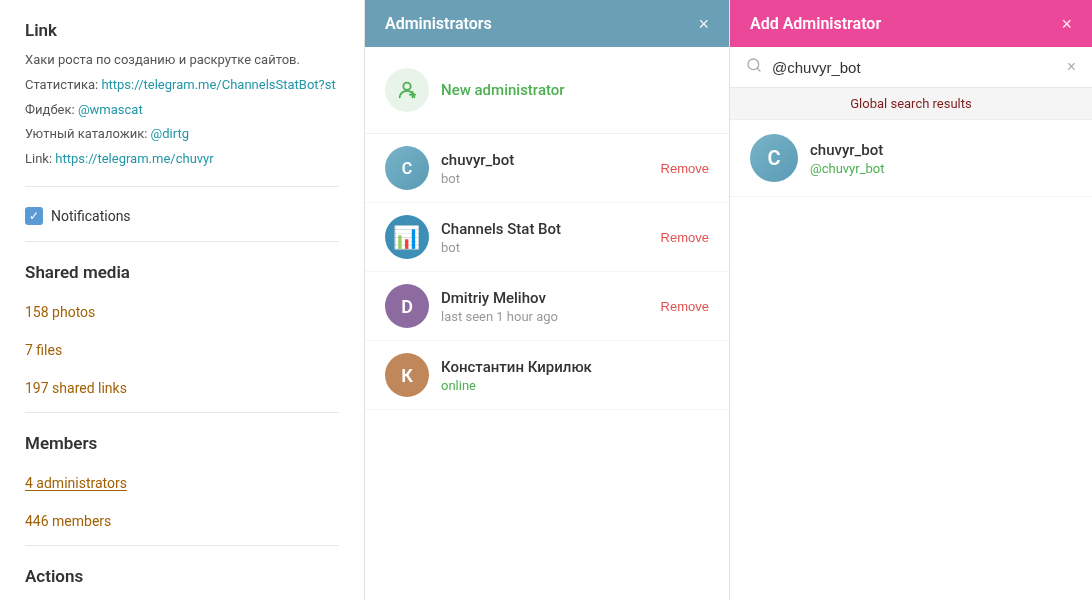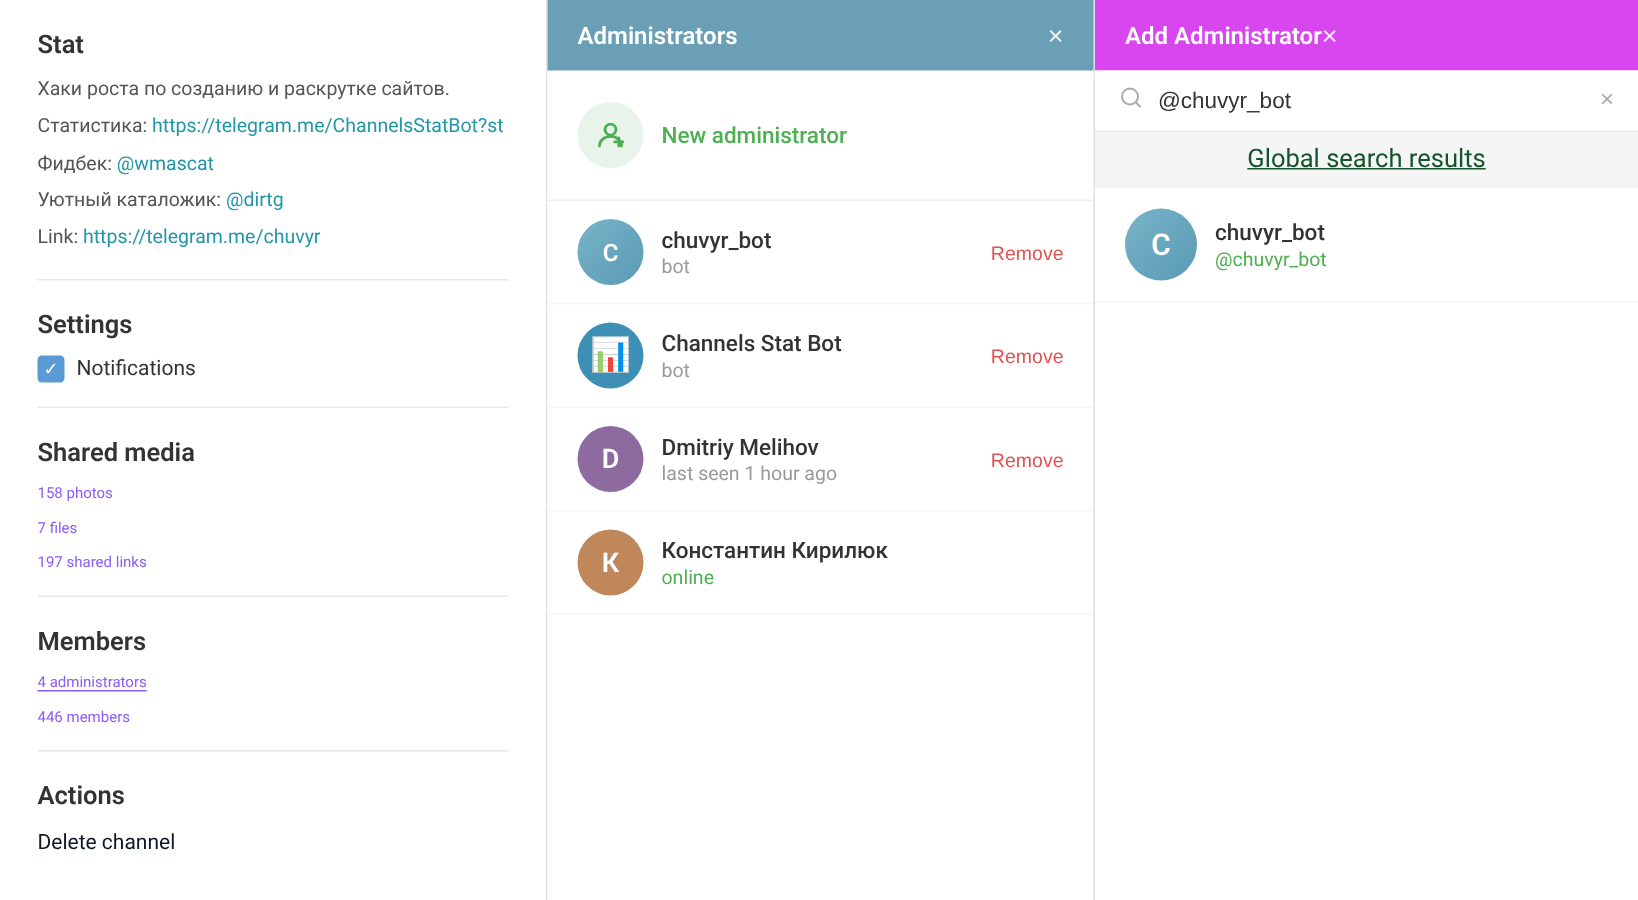--- a/index.html
+++ b/index.html
@@ -50,24 +50,24 @@
       content: '✓';
       color: #fff;
       font-size: 12px;
     }
     .notifications-label {
       font-size: 14px;
       color: #333;
     }
     .shared-media-section { margin-top: 20px; }
     .shared-link {
-      font-size: 10px;
-      color: #8b5cf6;
+      font-size: 14px;
+      color: #a16207;
       display: block;
-      margin-top: 12px;
+      margin-top: 22px;
       text-decoration: none;
       cursor: pointer;
     }
     .members-section { margin-top: 20px; }
     .actions-section { margin-top: 20px; }
     .delete-link {
       font-size: 14px;
       color: #0f172a;
       cursor: pointer;
       text-decoration: none;
@@ -175,27 +175,28 @@
     }
 
     
     .add-panel {
       flex: 1;
       background: #fff;
       display: flex;
       flex-direction: column;
     }
     .add-header {
-      background: #d946ef;
+      background: #ec4899;
       color: #fff;
       padding: 14px 20px;
       font-size: 16px;
       font-weight: 600;
       display: flex;
       align-items: center;
+      justify-content: space-between;
     }
     .search-bar {
       display: flex;
       align-items: center;
       padding: 10px 16px;
       border-bottom: 1px solid #e8e8e8;
       gap: 10px;
       background: #fff;
     }
     .search-icon-wrap {
@@ -213,25 +214,24 @@
     .search-clear {
       cursor: pointer;
       color: #aaa;
       font-size: 16px;
       background: none;
       border: none;
     }
     .global-results-label {
       background: #f5f5f5;
       padding: 8px 20px;
-      font-size: 17px;
-      color: #14532d;
+      font-size: 13px;
+      color: #7f1d1d;
       text-align: center;
       border-bottom: 1px solid #eee;
-      text-decoration: underline;
     }
     .result-row {
       display: flex;
       align-items: center;
       gap: 12px;
       padding: 14px 20px;
       cursor: pointer;
       border-bottom: 1px solid #f5f5f5;
     }
     .result-avatar {
@@ -271,21 +271,21 @@
       background: #8d6a9f;
     }
     .avatar-konstantin {
       background: #c0875a;
     }
   </style>
 </head>
 <body>
 
 <div class="left-panel">
-  <div class="section-title">Stat</div>
+  <div class="section-title">Link</div>
   <p class="info-text">
     <span>Хаки роста по созданию и раскрутке сайтов.</span>
   </p>
   <p class="info-text">
     <span>Статистика:</span>
     <a href="#">https://telegram.me/ChannelsStatBot?st</a>
   </p>
   <p class="info-text">
     <span>Фидбек:</span>
     <a href="#">@wmascat</a>
@@ -295,21 +295,20 @@
     <a href="#">@dirtg</a>
   </p>
   <p class="info-text">
     <span>Link:</span>
     <a href="#">https://telegram.me/chuvyr</a>
   </p>
 
   <div class="divider"></div>
 
   <div class="settings-section">
-    <div class="section-title">Settings</div>
     <div class="notifications-row">
       <div class="checkbox"></div>
       <span class="notifications-label">Notifications</span>
     </div>
   </div>
 
   <div class="divider"></div>
 
   <div class="shared-media-section">
     <div class="section-title">Shared media</div>

